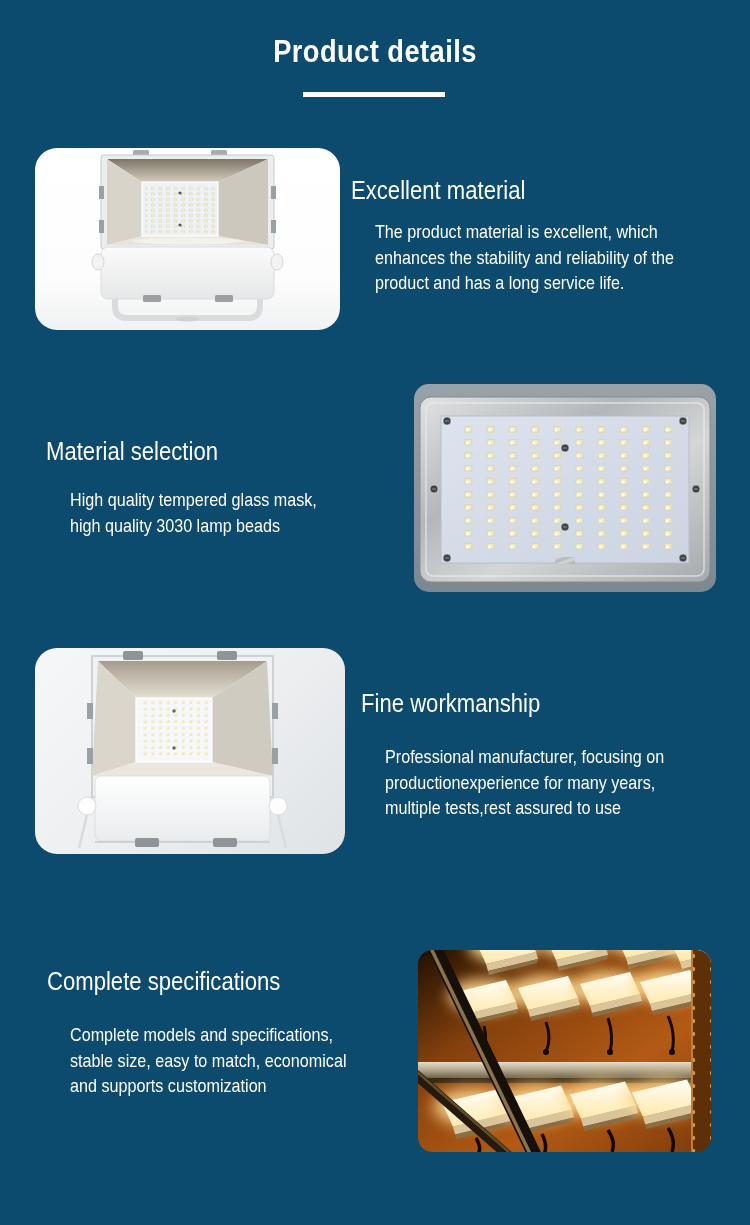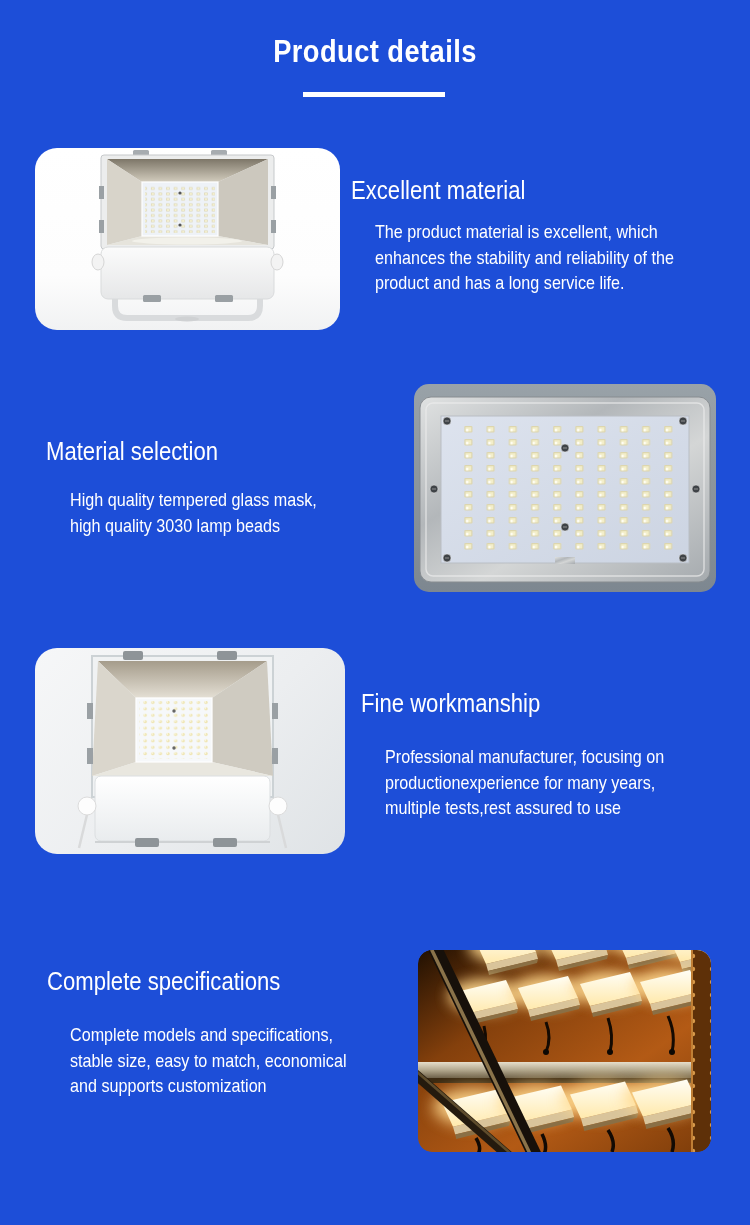--- a/index.html
+++ b/index.html
@@ -35,21 +35,21 @@
   .card-3{left:35px;top:648px;width:310px;height:206px;background:linear-gradient(135deg,#f6f7f8 0%,#eceef0 55%,#dfe3e6 100%);}
   .head-3{left:361px;top:688px;}
   .body-3{left:385px;top:744px;}
   .head-4{left:47px;top:966px;}
   .body-4{left:70px;top:1022px;}
   .img-4{left:418px;top:950px;width:293px;height:202px;border-radius:14px;}
 </style>
 </head>
 <body>
 
-<div id="page" style="background: #1d4ed8;">
+<div id="page" style="background: #0c4a6e;">
 
   <div class="abs page-title">Product details</div>
   <div class="abs title-underline"></div>
 
   <div class="abs photo-card card-1">
     <svg viewBox="0 0 305 182" preserveAspectRatio="none">
       <defs>
         <linearGradient id="s1TopWall" x1="0" y1="0" x2="0" y2="1">
           <stop offset="0" stop-color="#7d7668"></stop>
             <stop offset="1" stop-color="#d2ccbd"></stop>

